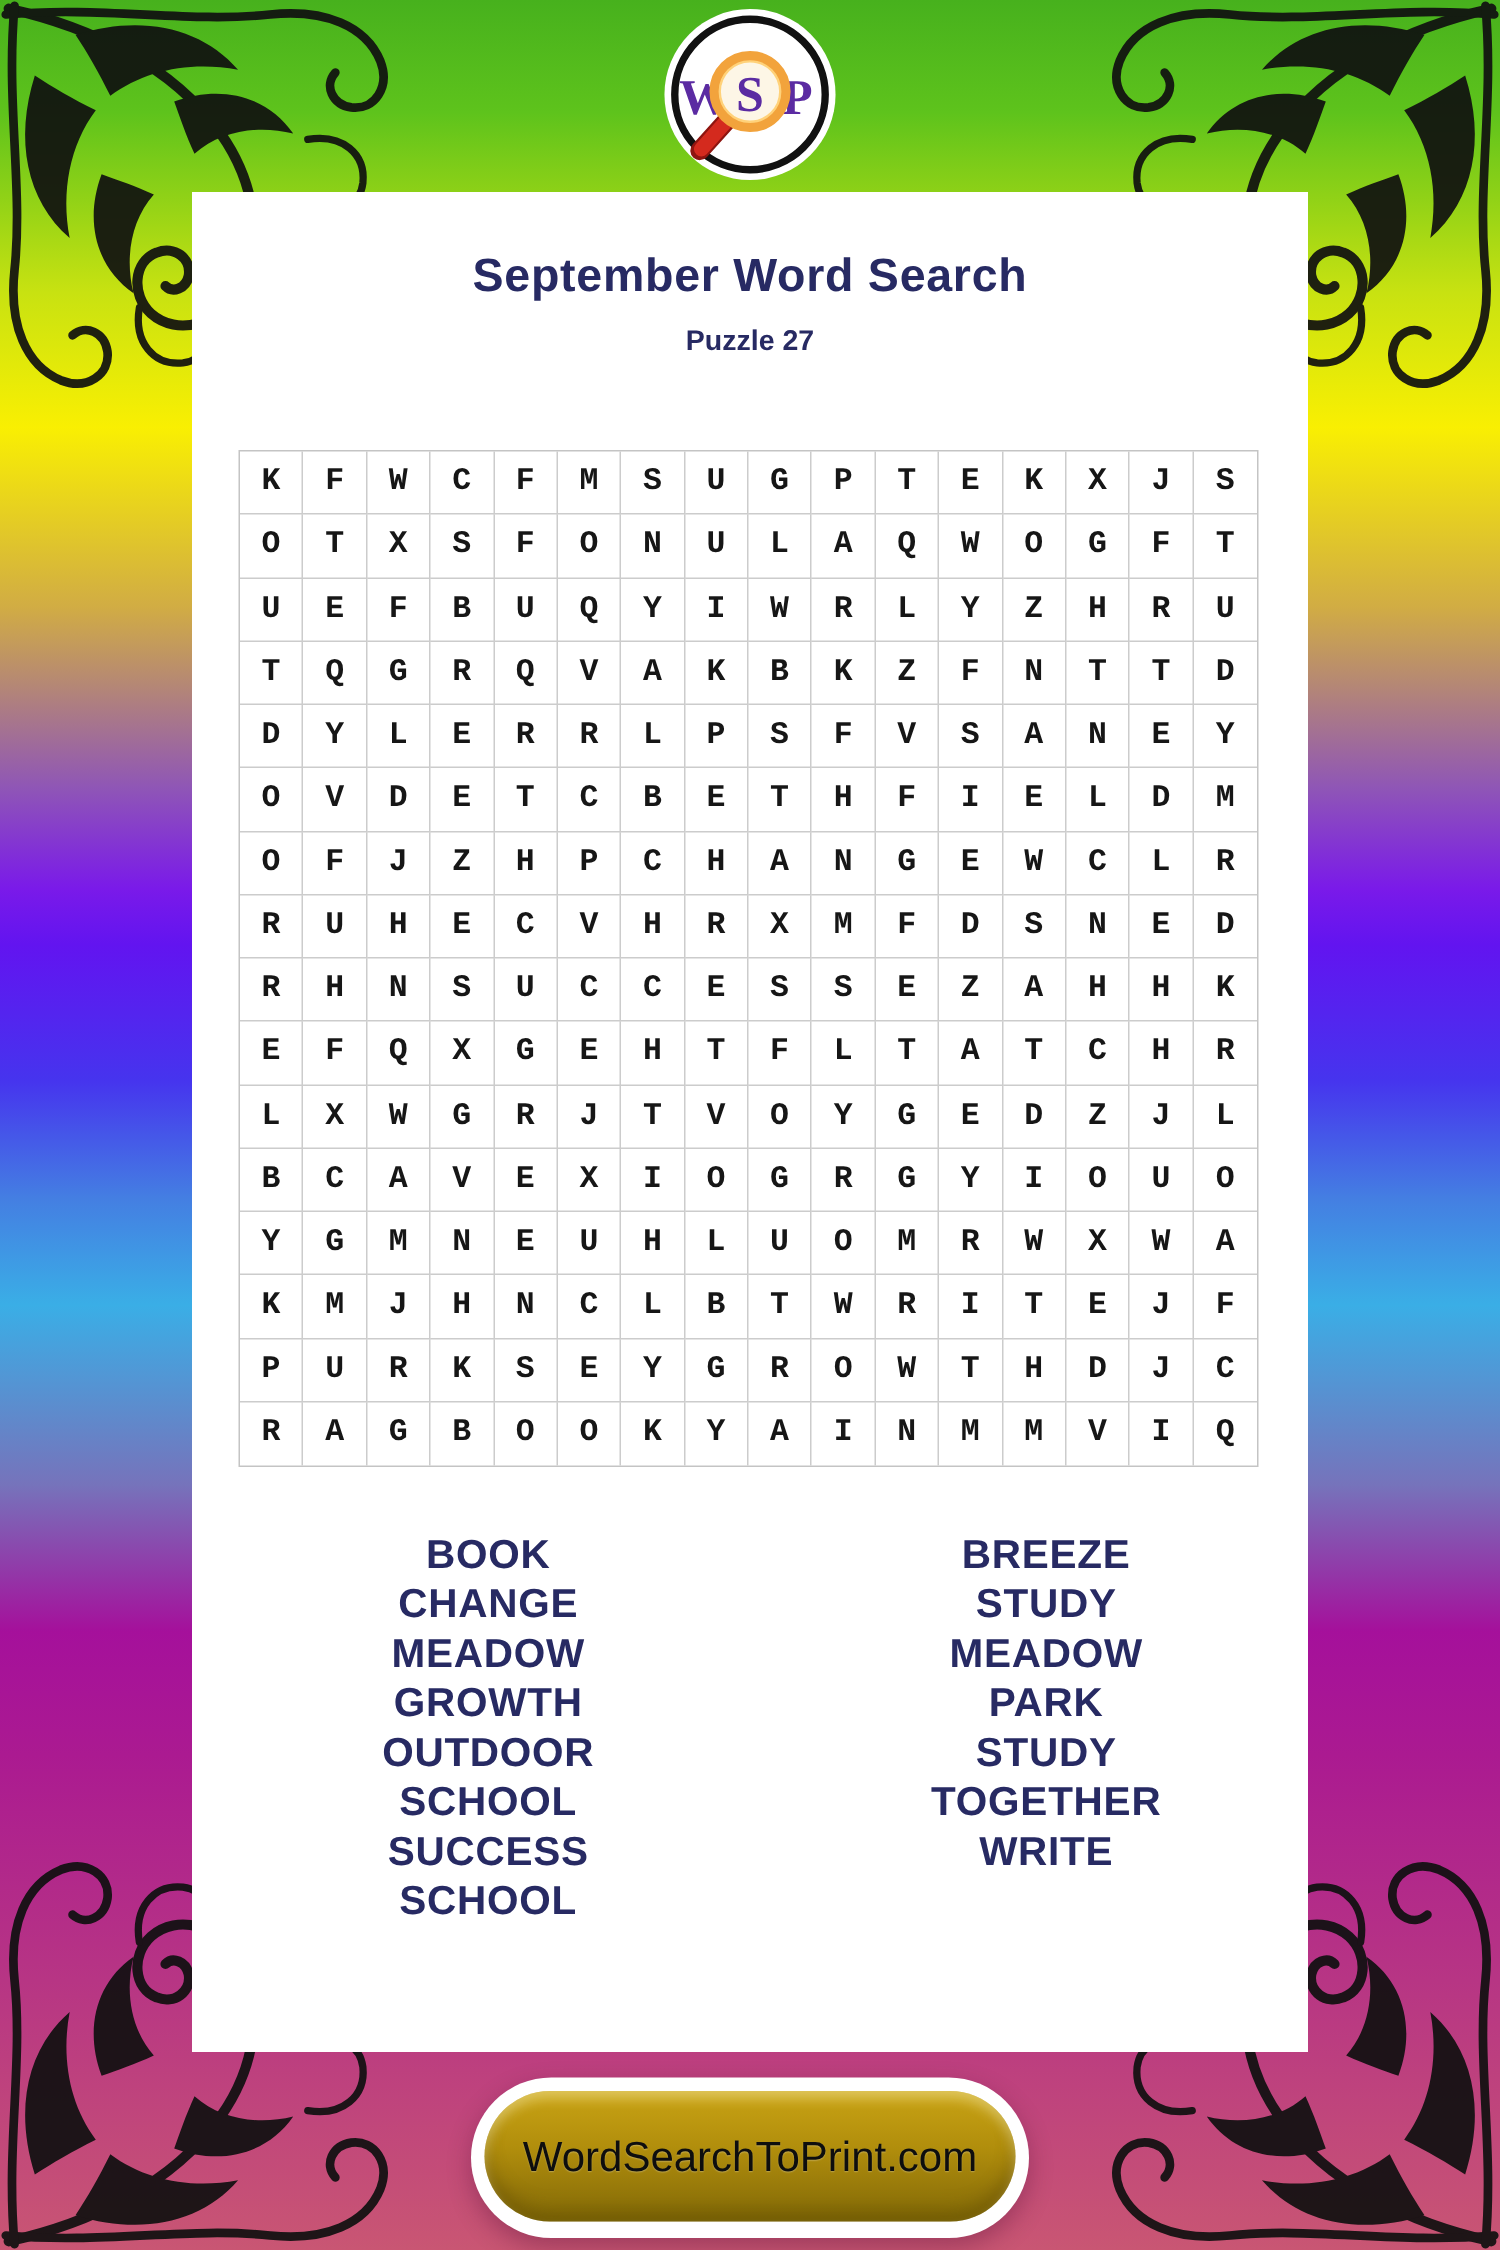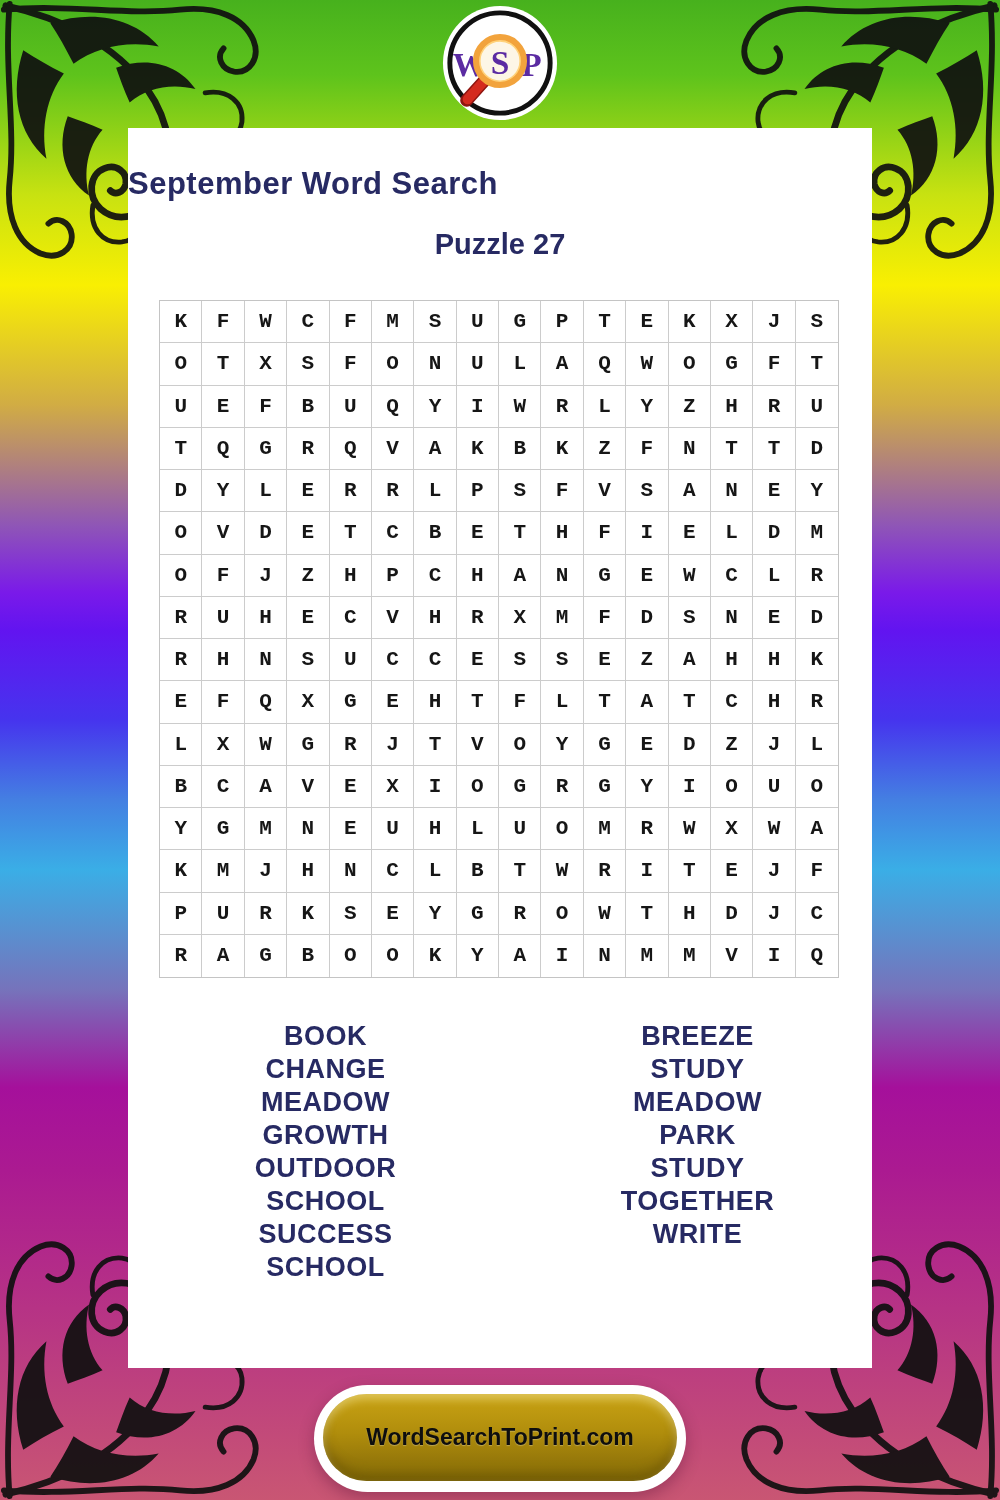--- a/index.html
+++ b/index.html
@@ -34,24 +34,24 @@
   .corner.br{right:0;bottom:0;transform:scale(-1,-1);}
 
   
   .logo{position:absolute;left:500px;top:4px;transform:translateX(-50%);
         width:118px;height:118px;}
   .logo svg{width:100%;height:100%;}
 
   
   .card{position:absolute;left:128px;top:128px;width:744px;height:1240px;background:#ffffff;}
 
-  .title{margin:0;padding-top:38px;text-align:left;
+  .title{margin:0;padding-top:38px;text-align:center;
          font-size:31px;font-weight:bold;color:#272a63;letter-spacing:.5px;}
-  .subtitle{margin:12px;padding-top:14px;text-align:center;
-         font-size:29px;font-weight:bold;color:#272a63;}
+  .subtitle{margin:1px;padding-top:14px;text-align:center;
+         font-size:19px;font-weight:bold;color:#272a63;}
 
   
   .grid{
     position:absolute;left:31px;top:172px;width:678px;height:676px;
     display:grid;grid-template-columns:repeat(16,1fr);grid-auto-rows:1fr;
     border:1px solid #c4c4c4;background:#ffffff;box-sizing:content-box;
   }
   .cell{
     border-right:1px solid #cccccc;border-bottom:1px solid #cccccc;
     display:flex;align-items:center;justify-content:center;
@@ -70,21 +70,21 @@
   .site-btn-outer{
     position:absolute;left:500px;top:1385px;transform:translateX(-50%);
     width:372px;height:107px;background:#ffffff;border-radius:54px;
     box-shadow:0 6px 16px rgba(60,0,40,.30);
   }
   .site-btn{
     position:absolute;left:9px;top:9px;right:9px;bottom:11px;border-radius:45px;
     background:linear-gradient(180deg,#c9a314 0%,#b08d0c 45%,#97790a 75%,#8a7206 100%);
     box-shadow:inset 0 5px 8px rgba(255,244,180,.45), inset 0 -8px 12px rgba(70,50,0,.35);
     display:flex;align-items:center;justify-content:center;
-    font-size:23px;font-weight:bold;color:#0e0e0e;
+    font-size:28px;font-weight:normal;color:#0e0e0e;
     text-shadow:0 1px 1px rgba(255,255,255,.28);
     cursor:pointer;
   }
 </style>
 </head>
 <body>
 
 <div class="corner tl">
   <svg viewBox="0 0 310 310">
     <g fill="none" stroke="#101010" stroke-linecap="round">

